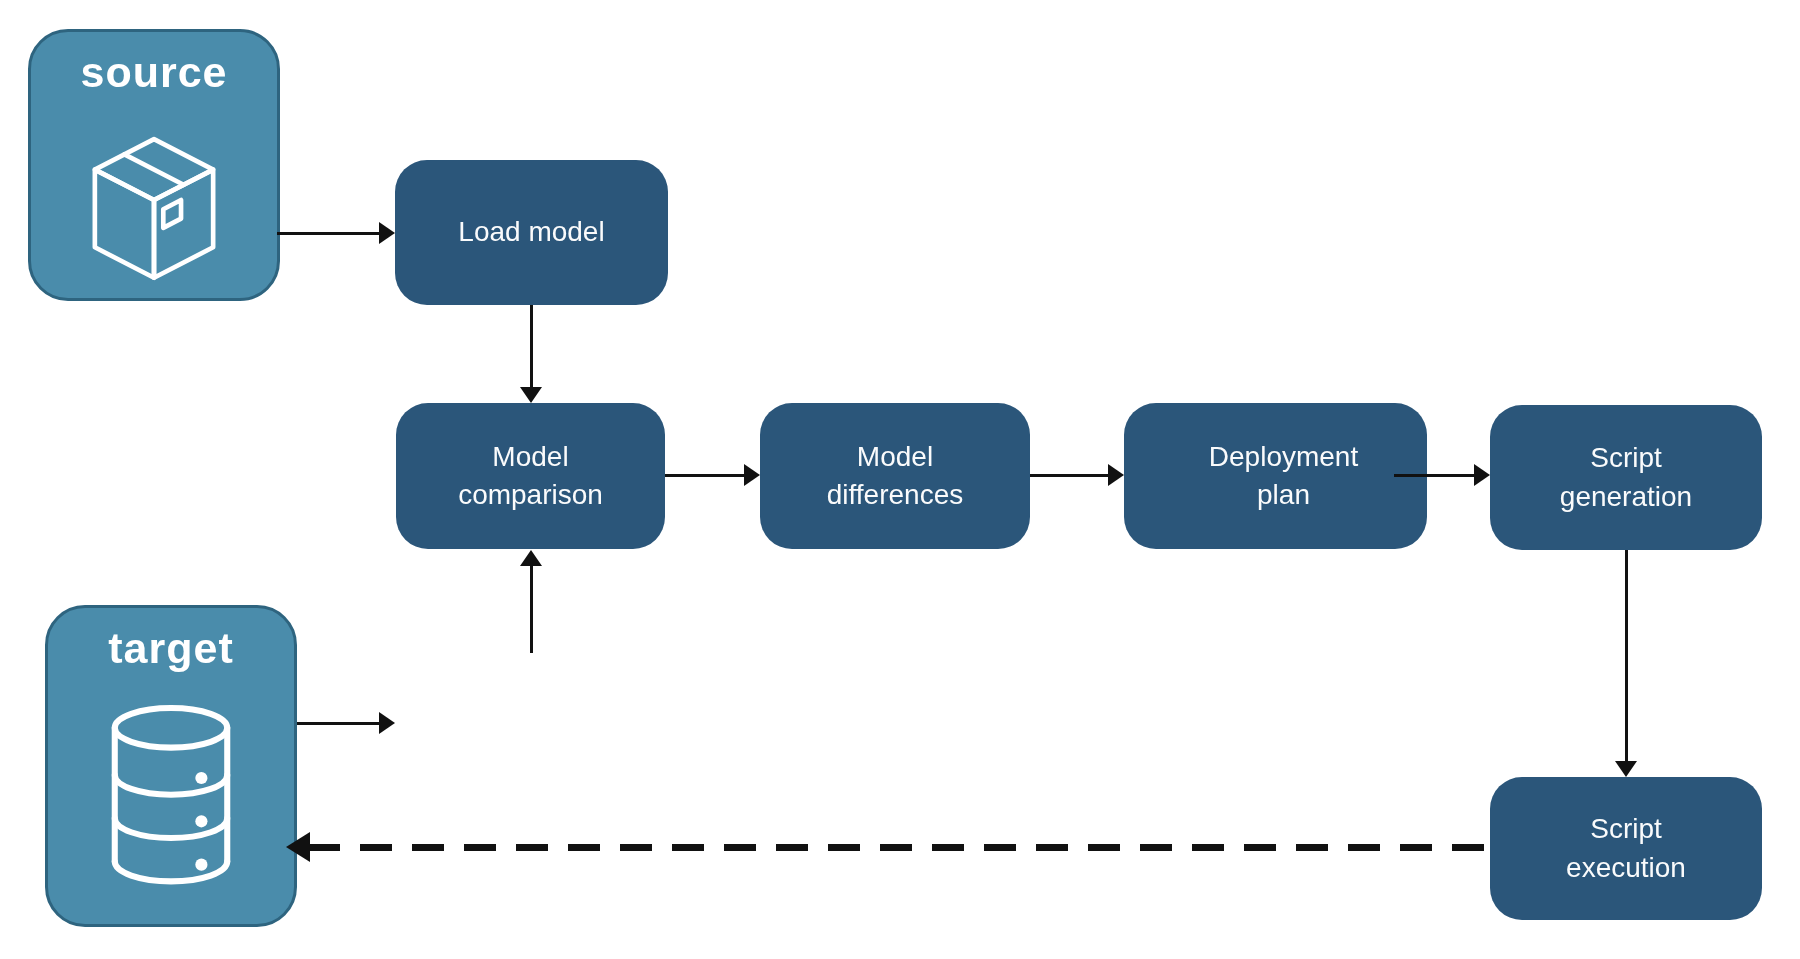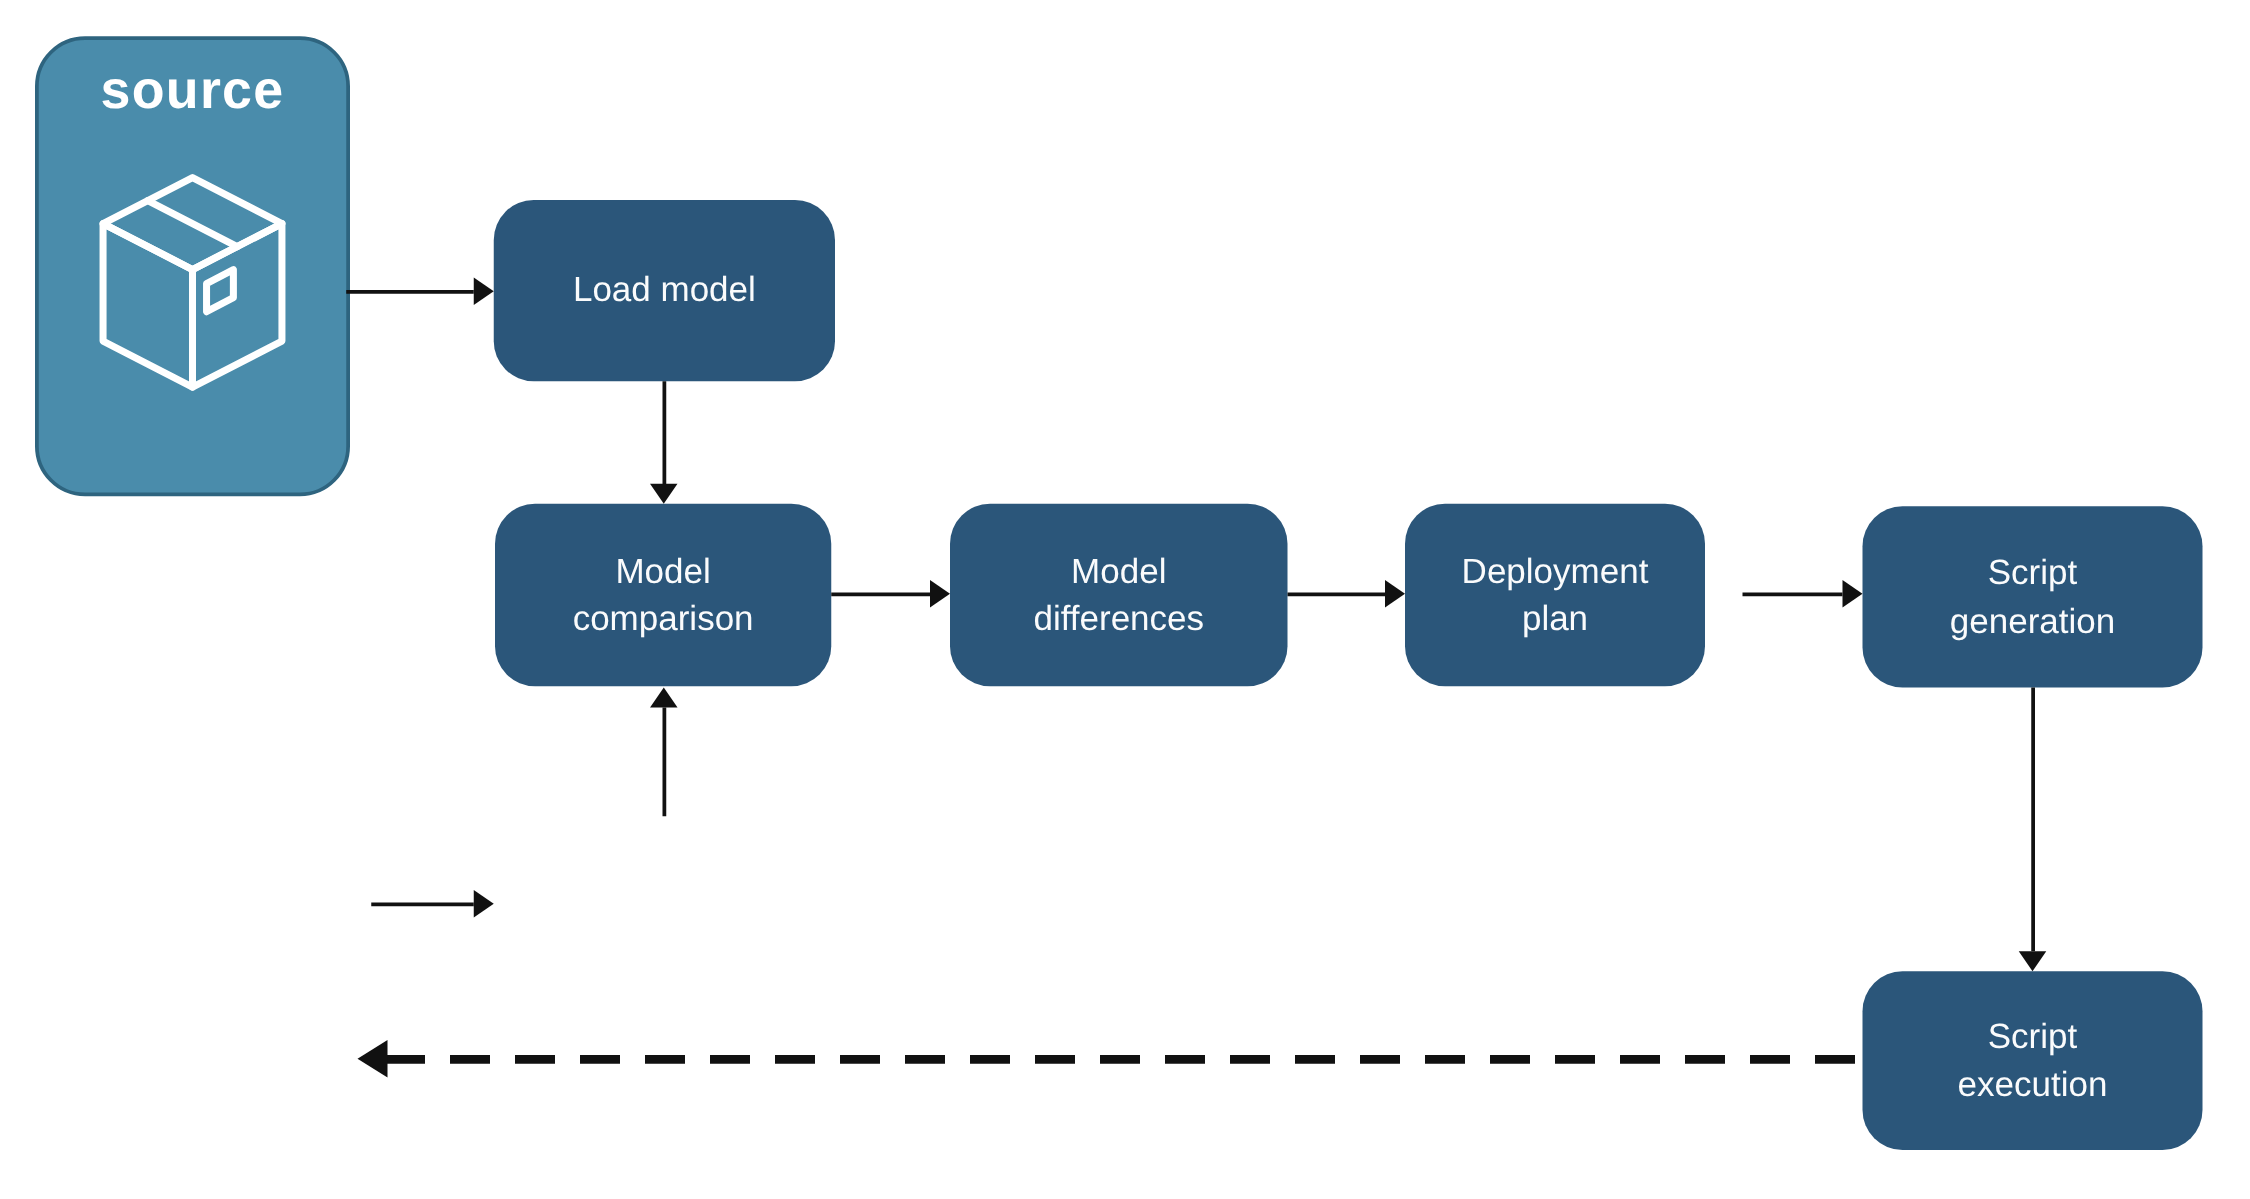--- a/index.html
+++ b/index.html
@@ -29,38 +29,52 @@
   .head.r{border-top:11px solid transparent;border-bottom:11px solid transparent;border-left:16px solid var(--arrow,#111);}
   .head.d{border-left:11px solid transparent;border-right:11px solid transparent;border-top:16px solid var(--arrow,#111);}
   .head.u{border-left:11px solid transparent;border-right:11px solid transparent;border-bottom:16px solid var(--arrow,#111);}
   .head.l{border-top:15px solid transparent;border-bottom:15px solid transparent;border-right:24px solid var(--arrow,#111);}
 </style>
 </head>
 <body>
 
 <div class="canvas">
 
-  <div class="ep" style="left:28px;top:29px;width:252px;height:368px;">
+  <div class="ep" style="left:28px;top:29px;width:252px;height:272px;">
     <div class="ep-label">source</div>
     <svg width="184" height="206" viewBox="0 0 180 200" style="margin-top:32px" fill="none" stroke="#ffffff" stroke-width="5.5" stroke-linejoin="round" stroke-linecap="round">
       <polygon points="90,12 160,48 90,84 20,48"></polygon>
       <polygon points="20,48 20,140 90,176 90,84"></polygon>
       <polygon points="90,84 90,176 160,140 160,48"></polygon>
       <line x1="55" y1="30" x2="125" y2="66"></line>
       <polygon points="101,95 122,84 122,106 101,117"></polygon>
     </svg>
   </div>
 
+  <div class="ep" style="left:45px;top:605px;width:252px;height:322px;">
+    <div class="ep-label">target</div>
+    <svg width="152" height="192" viewBox="0 0 200 250" style="margin-top:28px" fill="none" stroke="#ffffff" stroke-width="8" stroke-linecap="round">
+      <ellipse cx="100" cy="34" rx="74" ry="26"></ellipse>
+      <path d="M26 34 L26 210"></path>
+      <path d="M174 34 L174 210"></path>
+      <path d="M26 210 A74 26 0 0 0 174 210"></path>
+      <path d="M26 96 A74 26 0 0 0 174 96"></path>
+      <path d="M26 153 A74 26 0 0 0 174 153"></path>
+      <circle cx="140" cy="100" r="8" fill="#ffffff" stroke="none"></circle>
+      <circle cx="140" cy="157" r="8" fill="#ffffff" stroke="none"></circle>
+      <circle cx="140" cy="214" r="8" fill="#ffffff" stroke="none"></circle>
+    </svg>
+  </div>
 
   <div class="n" style="left:395px;top:160px;width:273px;height:145px;">Load model</div>
   <div class="n" style="left:396px;top:403px;width:269px;height:146px;">Model
 comparison</div>
   <div class="n" style="left:760px;top:403px;width:270px;height:146px;">Model
 differences</div>
-  <div class="n" style="left:1124px;top:403px;width:240px;height:146px;">Deployment
+  <div class="n" style="left:1124px;top:403px;width:287px;height:146px;padding-left:16px;">Deployment
 plan</div>
   <div class="n" style="left:1490px;top:405px;width:272px;height:145px;">Script
 generation</div>
   <div class="n" style="left:1490px;top:777px;width:272px;height:143px;">Script
 execution</div>
 
   <div>
     <div class="line" style="left:277px;top:232px;width:102px;height:3px;"></div>
     <div class="head r" style="left:379px;top:222px;"></div>
   </div>

